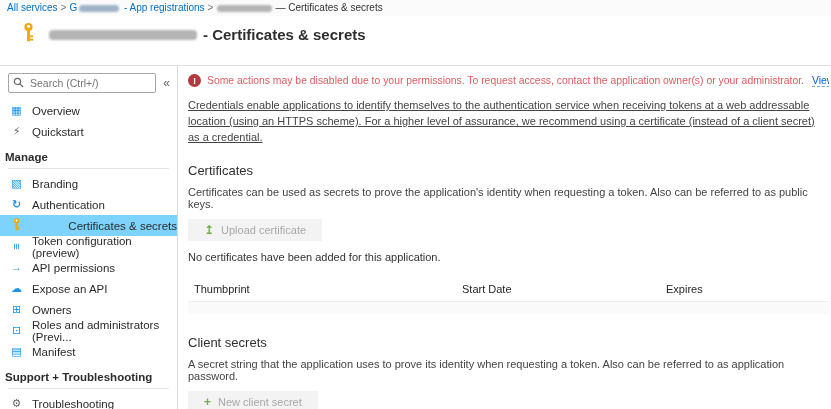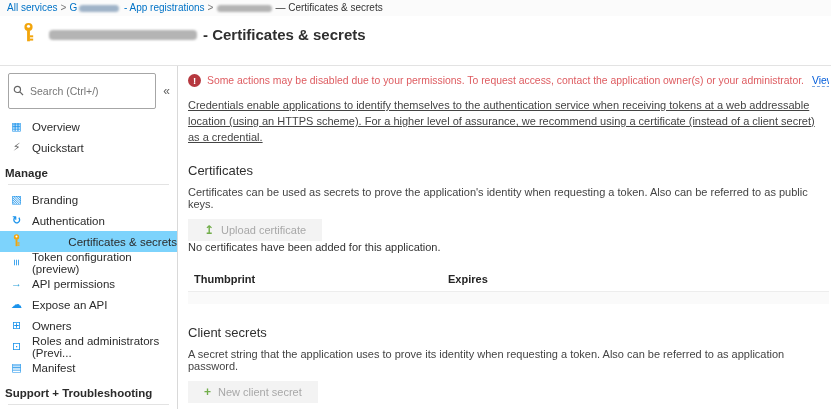--- a/index.html
+++ b/index.html
@@ -14,21 +14,21 @@
   
   .titlebar{display:flex;align-items:center;padding:6px 0 18px 20px;border-bottom:1px solid #e3e3e3;}
   .titlebar .key{margin-right:12px;}
   .page-title{font-size:15px;font-weight:700;color:#2f2f2f;display:flex;align-items:center;gap:6px;}
   
   .shell{display:flex;height:362px;}
   .sidebar{width:178px;box-sizing:border-box;border-right:1px solid #d9d9d9;padding-top:7px;flex:none;}
   .main{flex:1;min-width:0;padding:5px 2px 0 10px;position:relative;}
   
   .searchrow{display:flex;align-items:center;margin:0 4px 7px 8px;gap:4px;}
-  .searchbox{flex:1;display:flex;border:1px solid #a6a6a6;border-radius:2px;height:18px;padding:8px 4px;background:#fff;}
+  .searchbox{flex:1;display:flex;border:1px solid #a6a6a6;border-radius:2px;height:18px;padding:0 4px;background:#fff;}
   .searchbox input{border:none;outline:none;width:100%;font-size:10.5px;font-family:inherit;color:#333;margin-left:4px;background:transparent;}
   .collapse{color:#5f5f5f;font-size:12px;cursor:pointer;padding:0 3px;}
   .nav-item{display:flex;align-items:center;height:21px;padding-left:9px;font-size:11.5px;color:#2b2b2b;cursor:pointer;}
   .nav-item.selected{background:#7dd3fc;justify-content:space-between;}
   .nav-item .ic{width:15px;margin-right:8px;text-align:center;font-size:11px;line-height:1;flex:none;}
   .ic-blue{color:#1b93eb;}
   .ic-teal{color:#2a9fd8;font-weight:bold;}
   .ic-gray{color:#6b6b6b;}
   .ic-rot{display:inline-block;transform:rotate(90deg);color:#1b93eb;font-weight:bold;}
   .nav-section{padding-left:5px;margin-top:9px;font-size:11.5px;font-weight:700;color:#2b2b2b;}
@@ -40,23 +40,23 @@
   .banner-text{font-size:10.4px;color:#de5c61;}
   .banner-link{font-size:10.4px;color:#015cda;border-bottom:1px dashed #7aa7e0;cursor:pointer;margin-left:2px;}
   
   .intro{font-size:11px;color:#444;line-height:1.45;margin-top:11px;max-width:640px;text-decoration:underline;}
   .sec-head{font-size:13px;color:#2f2f2f;margin-top:17px;}
   .sec-desc{font-size:11px;color:#444;margin-top:8px;}
   
   .btn-disabled{display:inline-flex;align-items:center;gap:7px;background:#f3f3f3;color:#a8a8a8;font-size:11px;
     padding:0 16px;height:22px;margin-top:9px;border:none;cursor:default;font-family:inherit;}
   .btn-green{color:#72ae4b;font-size:12px;font-weight:bold;}
-  .empty-msg{font-size:11px;color:#333;}
-  
-  .thead{display:grid;font-size:11px;font-weight:700;color:#252525;padding:6px 0 6px 6px;border-bottom:1px solid #ededed;align-items:center;}
+  .empty-msg{font-size:11px;color:#333;margin-top:10px;}
+  
+  .thead{display:grid;font-size:11px;font-weight:400;color:#252525;padding:6px 0 6px 6px;border-bottom:1px solid #ededed;align-items:center;gap:14px;}
   .certs-grid{grid-template-columns:254px 190px 1fr;}
   .cert-table{margin-top:14px;}
   .faint-row{height:12px;background:#fafafa;}
 </style>
 </head>
 <body>
 
 <div class="breadcrumb">
   <a>All services</a><span class="crumb-sep">&gt;</span><a><span>G</span><span class="redact link" style="width:40px;height:7px;margin:0 2px;"></span><span> - App registrations</span></a><span class="crumb-sep">&gt;</span><span class="crumb-current"><span class="redact" style="width:55px;height:7px;margin:0 3px 0 1px;"></span><span>— Certificates &amp; secrets</span></span>
 </div>
@@ -176,20 +176,21 @@
     <button class="btn-disabled" disabled="">
       <span class="btn-green">↥</span>
       <span>Upload certificate</span>
     </button>
 
     <div class="empty-msg">No certificates have been added for this application.</div>
 
     <div class="cert-table">
       <div class="thead certs-grid">
         <span>Thumbprint</span>
+        <span>Start Date</span>
         <span>Expires</span>
       </div>
       <div class="faint-row"></div>
     </div>
 
     
     <div class="sec-head" style="margin-top:21px">Client secrets</div>
     <div class="sec-desc">A secret string that the application uses to prove its identity when requesting a token. Also can be referred to as application password.</div>
 
     <button class="btn-disabled" disabled="">

